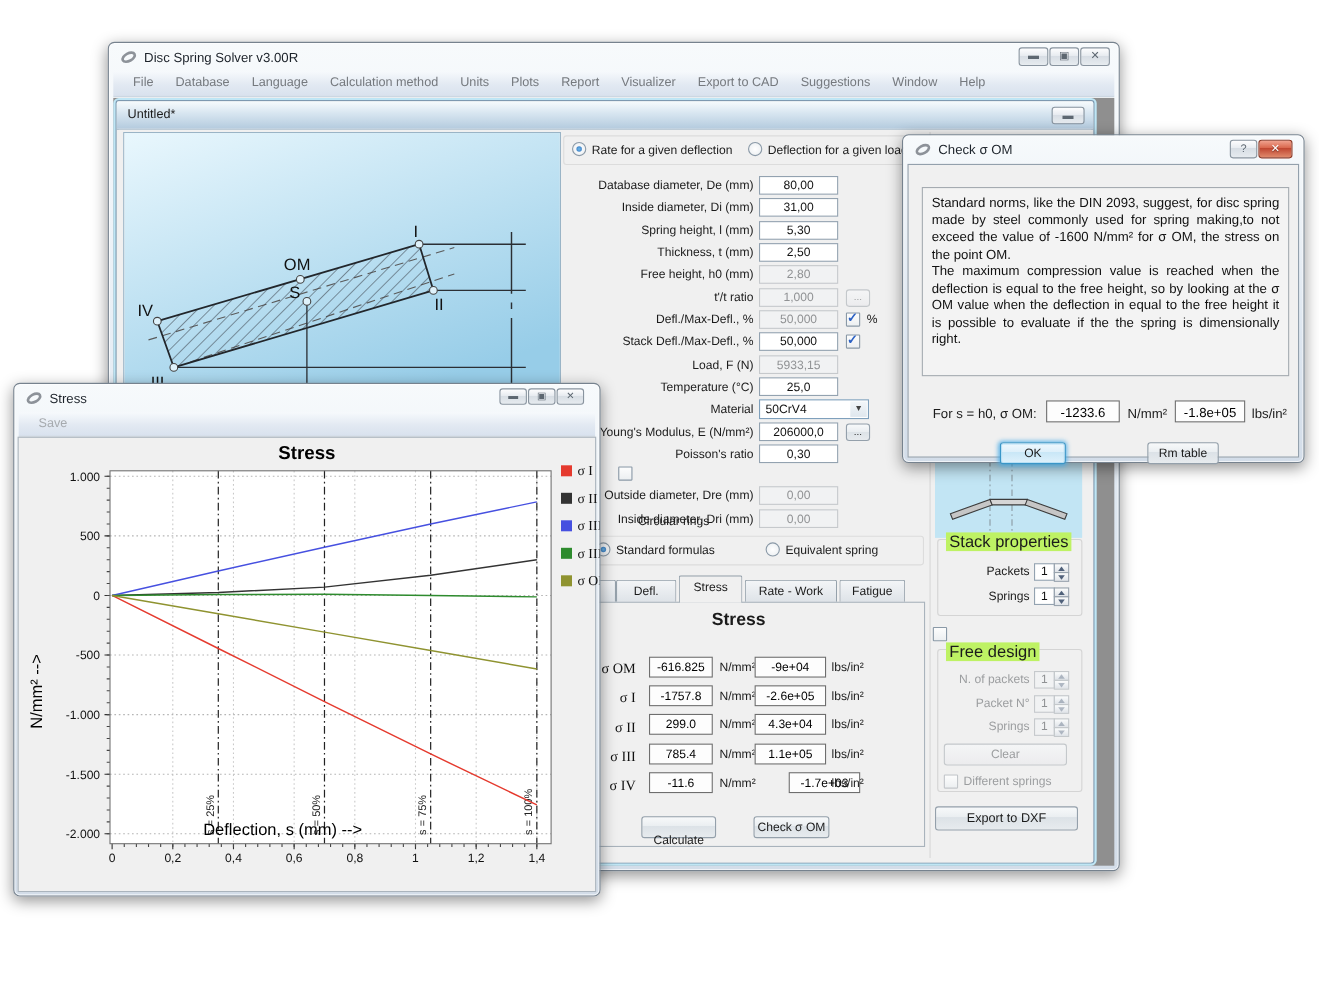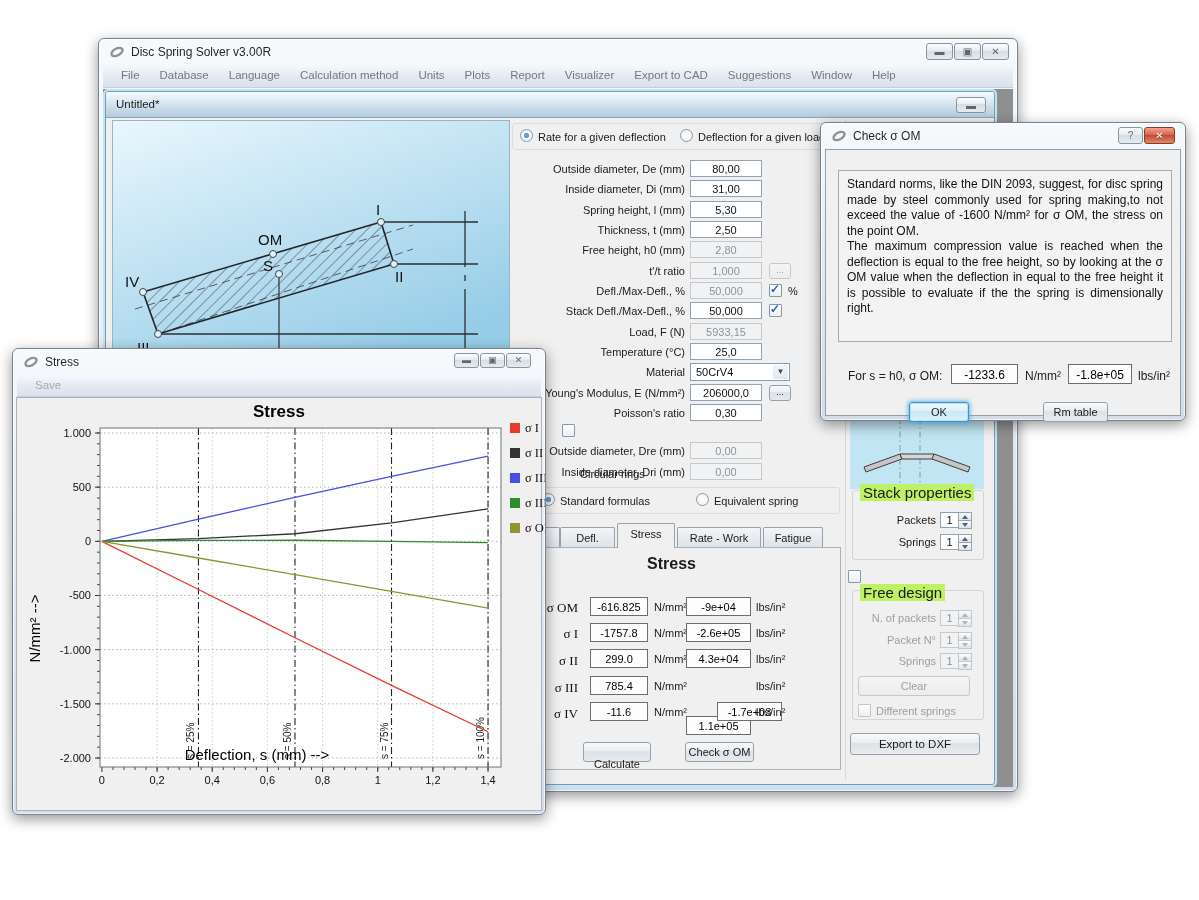--- a/index.html
+++ b/index.html
@@ -190,21 +190,21 @@
           </svg>
         </div>
 
         <div class="radio-frame" style="left:404px;top:5px;width:336px;height:27px;"></div>
         <span class="rb on" style="left:412px;top:11px;"></span>
         <span class="lbl" style="left:430px;top:13px;">Rate for a given deflection</span>
         <span class="rb" style="left:572px;top:11px;"></span>
         <span class="lbl" style="left:590px;top:13px;">Deflection for a given load</span>
 
         <div class="frow" style="top:42px">
-            <span class="flabel">Outside diameter, De (mm)</span>
+            <span class="flabel">Database diameter, De (mm)</span>
             <input class="tb fld" readonly="" value="80,00" style="">
           </div>
         <div class="frow" style="top:62px">
             <span class="flabel">Inside diameter, Di (mm)</span>
             <input class="tb fld" readonly="" value="31,00" style="">
           </div>
         <div class="frow" style="top:83px">
             <span class="flabel">Spring height, l (mm)</span>
             <input class="tb fld" readonly="" value="5,30" style="">
           </div>
@@ -291,21 +291,21 @@
             <div class="sbox" style="left:578px;top:505px;width:65px;">-2.6e+05</div>
             <span class="sunit" style="left:648px;top:509px;">lbs/in²</span>
           <span class="srow-label" style="top:535px;">σ II</span>
             <div class="sbox" style="left:482px;top:531px;width:58px;">299.0</div>
             <span class="sunit" style="left:546px;top:535px;">N/mm²</span>
             <div class="sbox" style="left:578px;top:531px;width:65px;">4.3e+04</div>
             <span class="sunit" style="left:648px;top:535px;">lbs/in²</span>
           <span class="srow-label" style="top:562px;">σ III</span>
             <div class="sbox" style="left:482px;top:558px;width:58px;">785.4</div>
             <span class="sunit" style="left:546px;top:562px;">N/mm²</span>
-            <div class="sbox" style="left:578px;top:558px;width:65px;margin-top:40px;">1.1e+05</div>
+            <div class="sbox" style="left:578px;top:558px;width:65px;">1.1e+05</div>
             <span class="sunit" style="left:648px;top:562px;">lbs/in²</span>
           <span class="srow-label" style="top:588px;">σ IV</span>
             <div class="sbox" style="left:482px;top:584px;width:58px;">-11.6</div>
             <span class="sunit" style="left:546px;top:588px;">N/mm²</span>
             <div class="sbox" style="left:578px;top:584px;width:65px;margin-left:31px;">-1.7e+03</div>
             <span class="sunit" style="left:648px;top:588px;">lbs/in²</span>
           <div class="btn" style="left:475px;top:624px;width:68px;height:20px;padding-top:15px;">Calculate</div>
           <div class="btn" style="left:577px;top:624px;width:69px;height:20px;padding-top:3px;">Check σ OM</div>
         </div>
 

